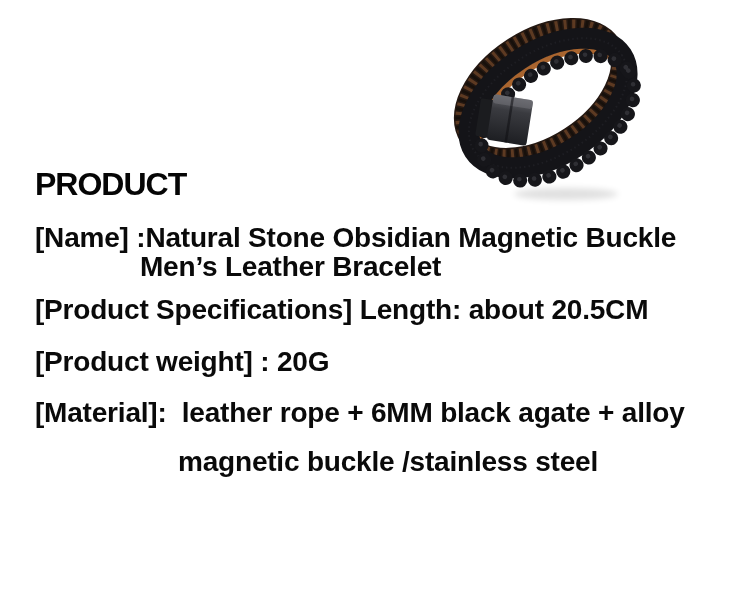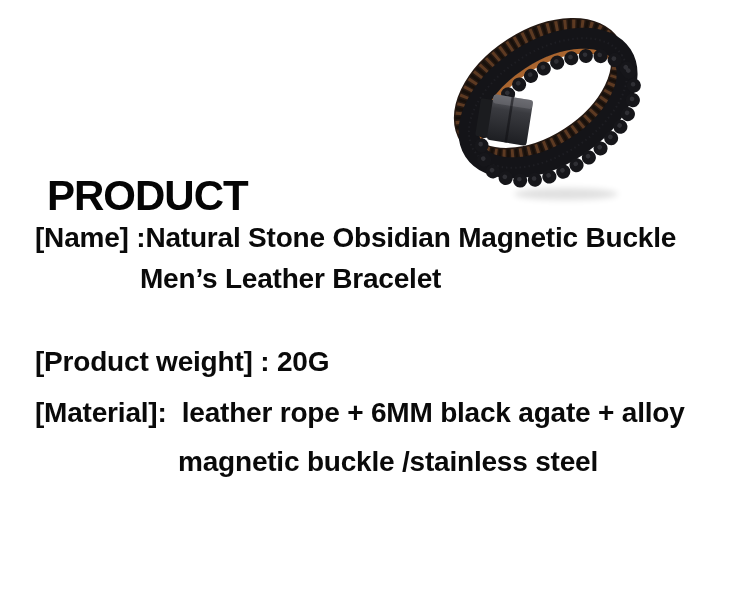--- a/index.html
+++ b/index.html
@@ -12,22 +12,22 @@
     width: 750px;
     height: 602px;
     background: #ffffff;
     overflow: hidden;
     font-family: "Liberation Sans", sans-serif;
   }
   .title {
     position: absolute;
     left: 35px;
     top: 84px;
-    margin: 12px;
-    font-size: 42px;
+    margin: 0;
+    font-size: 32px;
     font-weight: 700;
     letter-spacing: -1px;
     line-height: 40px;
     color: #050505;
     white-space: pre;
   }
   .title .t-line { display: block; }
   .body-line {
     position: absolute;
     font-size: 28px;
@@ -94,18 +94,19 @@
       <g transform="rotate(9 62 120)">
         <rect x="30" y="103" width="14" height="38" rx="2" fill="#1b1c1f"></rect>
         <rect x="42" y="97" width="40" height="46" rx="3" fill="url(#claspG)"></rect>
         <rect x="42" y="97" width="40" height="9" rx="3" fill="#75767c" opacity="0.5"></rect>
         <rect x="60" y="97" width="2.5" height="46" fill="#0e0f12" opacity="0.55"></rect>
       </g>
     </svg>
   </div>
 
   <div class="body-line" style="left:35px;  top:224px;">[Name] :Natural Stone Obsidian Magnetic Buckle</div>
-  <div class="body-line" style="left:140px; top:253px;margin-top:12px;">Men’s Leather Bracelet</div>
+  <div class="body-line" style="left:140px; top:253px;">Men’s Leather Bracelet</div>
+  <div class="body-line" style="left:35px;  top:296px;">[Product Specifications] Length: about 20.5CM</div>
   <div class="body-line" style="left:35px;  top:348px;">[Product weight] : 20G</div>
   <div class="body-line" style="left:35px;  top:399px;">[Material]:  leather rope + 6MM black agate + alloy</div>
   <div class="body-line" style="left:178px; top:436px;margin-top:12px;">magnetic buckle /stainless steel</div>
 
 </div>
 
 </body></html>

